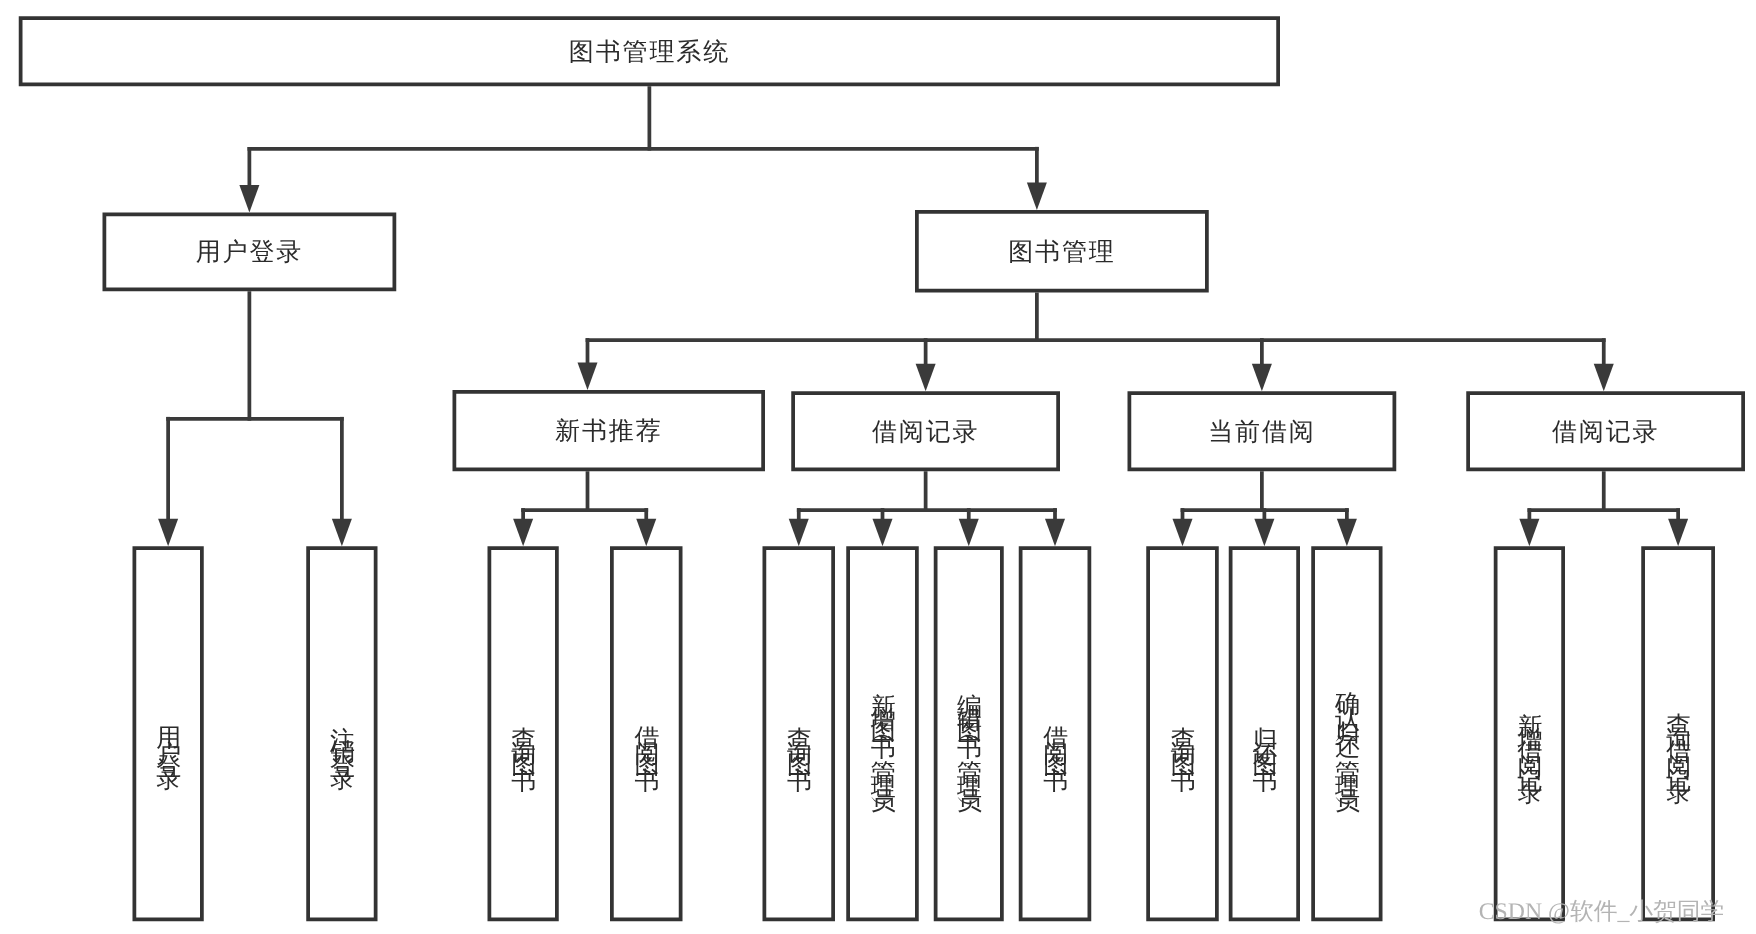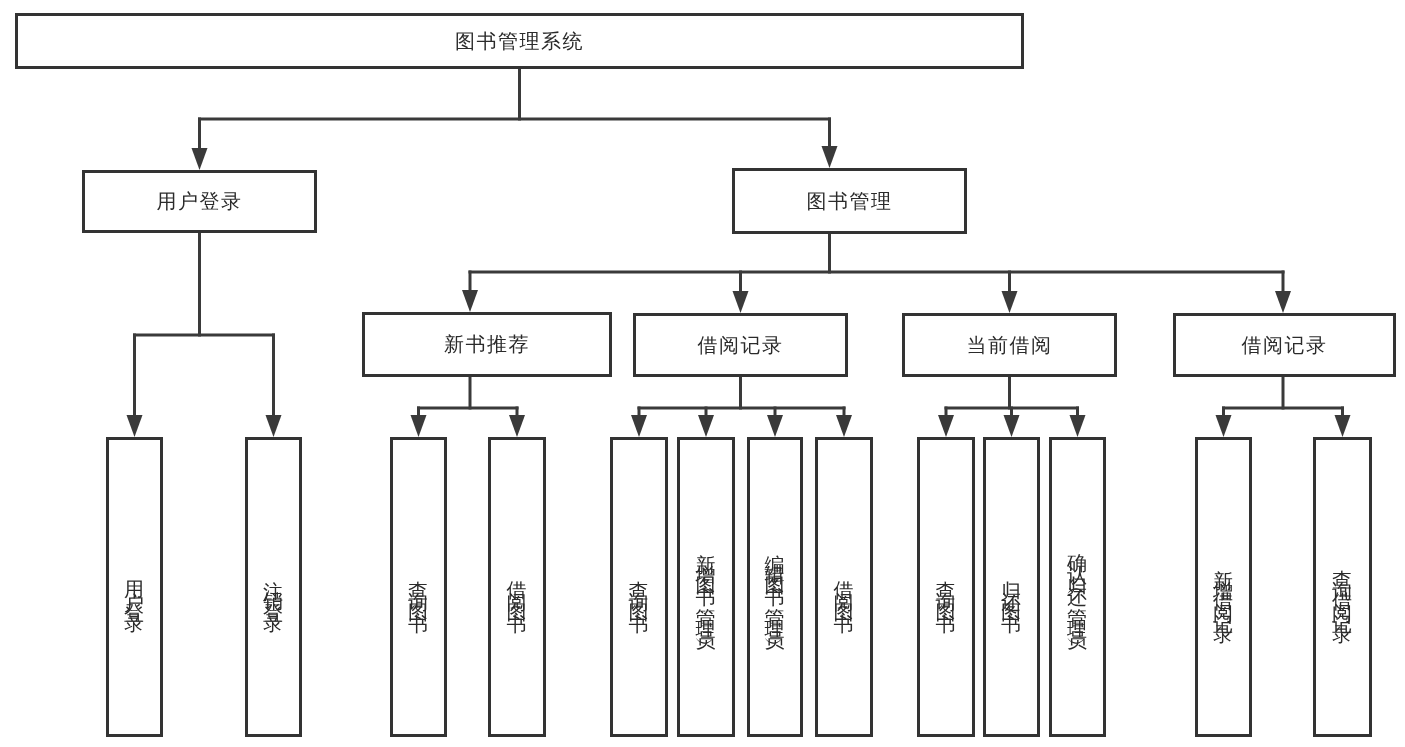--- a/index.html
+++ b/index.html
@@ -165,13 +165,14 @@
       <div class="node h" style="left: 1173px; top: 313px; width: 223px; height: 64px;">
         <span class="htext">借阅记录</span>
       </div>
       <div class="node v" style="left: 1195px; top: 437px; width: 57px; height: 300px;">
         <span class="vtext">新增借阅记录</span>
       </div>
       <div class="node v" style="left: 1313px; top: 437px; width: 59px; height: 300px;">
         <span class="vtext">查询借阅记录</span>
       </div>
     </div>
+  <div class="watermark">CSDN @软件_小贺同学</div>
 </div>
 
 </body></html>

